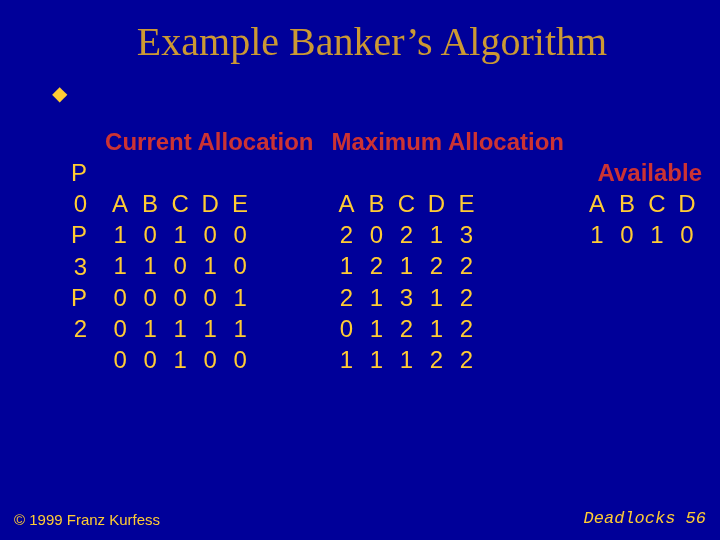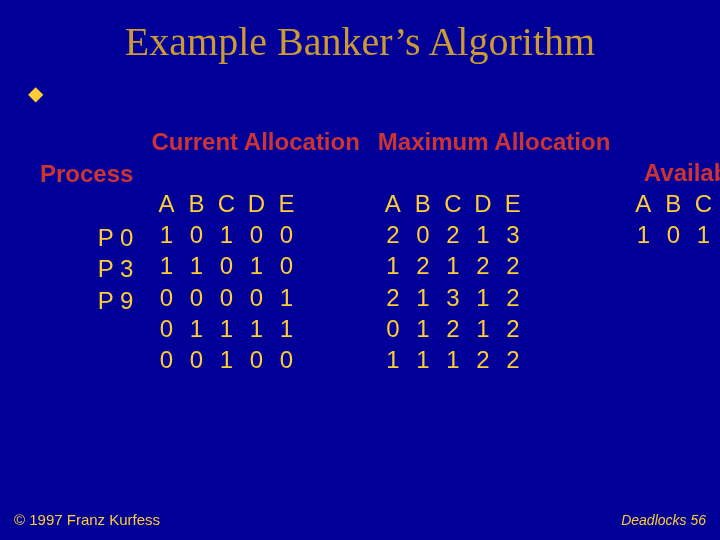--- a/index.html
+++ b/index.html
@@ -9,20 +9,21 @@
     height: 540px;
     background: #000099;
     font-family: "Times New Roman", Times, serif;
     overflow: hidden;
   }
   .slide {
     position: relative;
     width: 720px;
     height: 540px;
     box-sizing: border-box;
+    padding-left: 24px;
   }
   .title {
     color: #cc9933;
     font-size: 40px;
     text-align: center;
     padding-top: 18px;
     padding-bottom: 10px;
     font-weight: normal;
   }
   .bullet-row {
@@ -85,44 +86,43 @@
     bottom: 12px;
     color: #ffcc33;
     font-size: 15px;
     font-family: Arial, Helvetica, sans-serif;
   }
   .footer-right {
     position: absolute;
     right: 14px;
     bottom: 12px;
     color: #ffcc33;
-    font-size: 14px;
+    font-size: 17px;
     font-style: italic;
-    font-family: Liberation Sans, sans-serif;
+    font-family: Liberation Mono, monospace;
   }
 </style>
 </head>
 <body>
 
 <div class="slide">
 
   <div class="title">Example Banker’s Algorithm</div>
 
   <div class="bullet-row">
     <span class="bullet">◆</span>
   </div>
 
   <div class="tables">
 
     <div class="col" style="width:110px">
-      <div class="proc-head">Process</div>
       <div style="height:31px"></div>
       <div class="proc-name">P 0</div>
       <div class="proc-name">P 3</div>
-      <div class="proc-name">P 9</div>
+      <div class="proc-name">P 2</div>
     </div>
 
     <div class="col">
       <div class="grp-head" style="height:62px">Current Allocation</div>
       <div class="row">
         <div class="cell hdr">A</div>
         <div class="cell hdr">B</div>
         <div class="cell hdr">C</div>
         <div class="cell hdr">D</div>
         <div class="cell hdr">E</div>
@@ -224,15 +224,15 @@
         <div class="cell">1</div>
         <div class="cell">0</div>
         <div class="cell">1</div>
         <div class="cell">0</div>
 
       </div>
     </div>
 
   </div>
 
-  <div class="footer-left">© 1997 Franz Kurfess</div>
+  <div class="footer-left">© 1999 Franz Kurfess</div>
   <div class="footer-right">Deadlocks  56</div>
 </div>
 
 </body></html>

